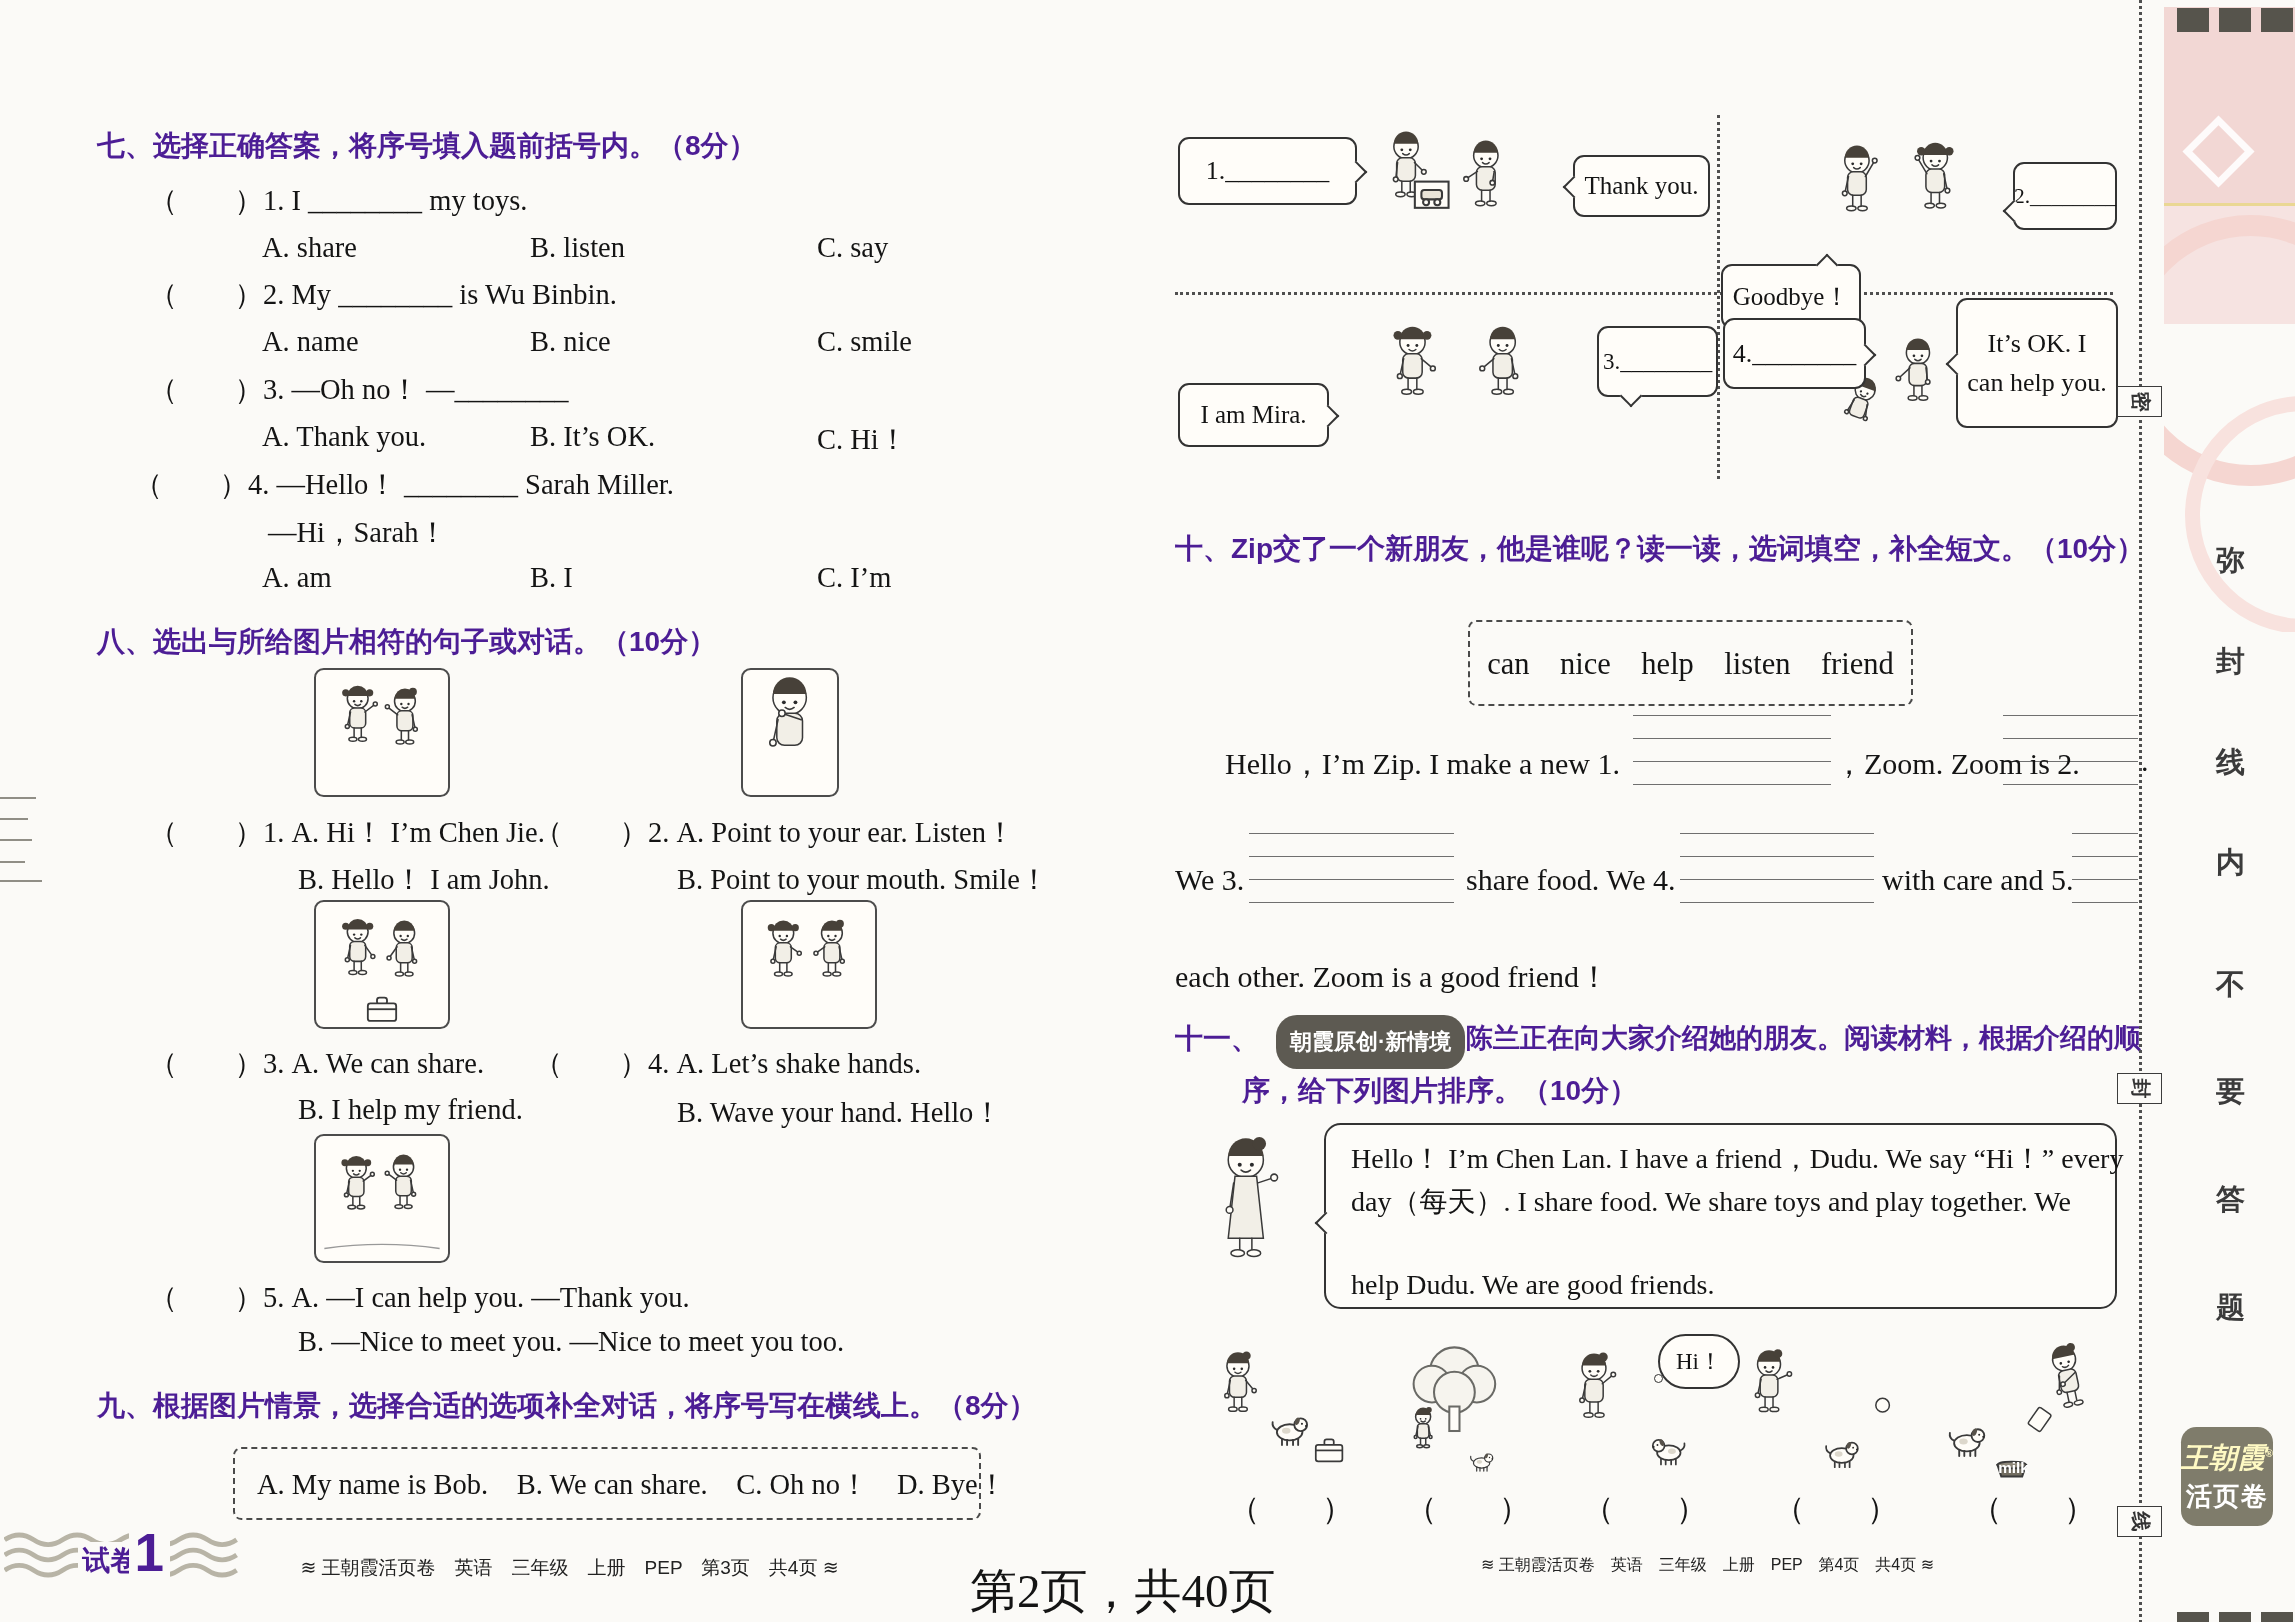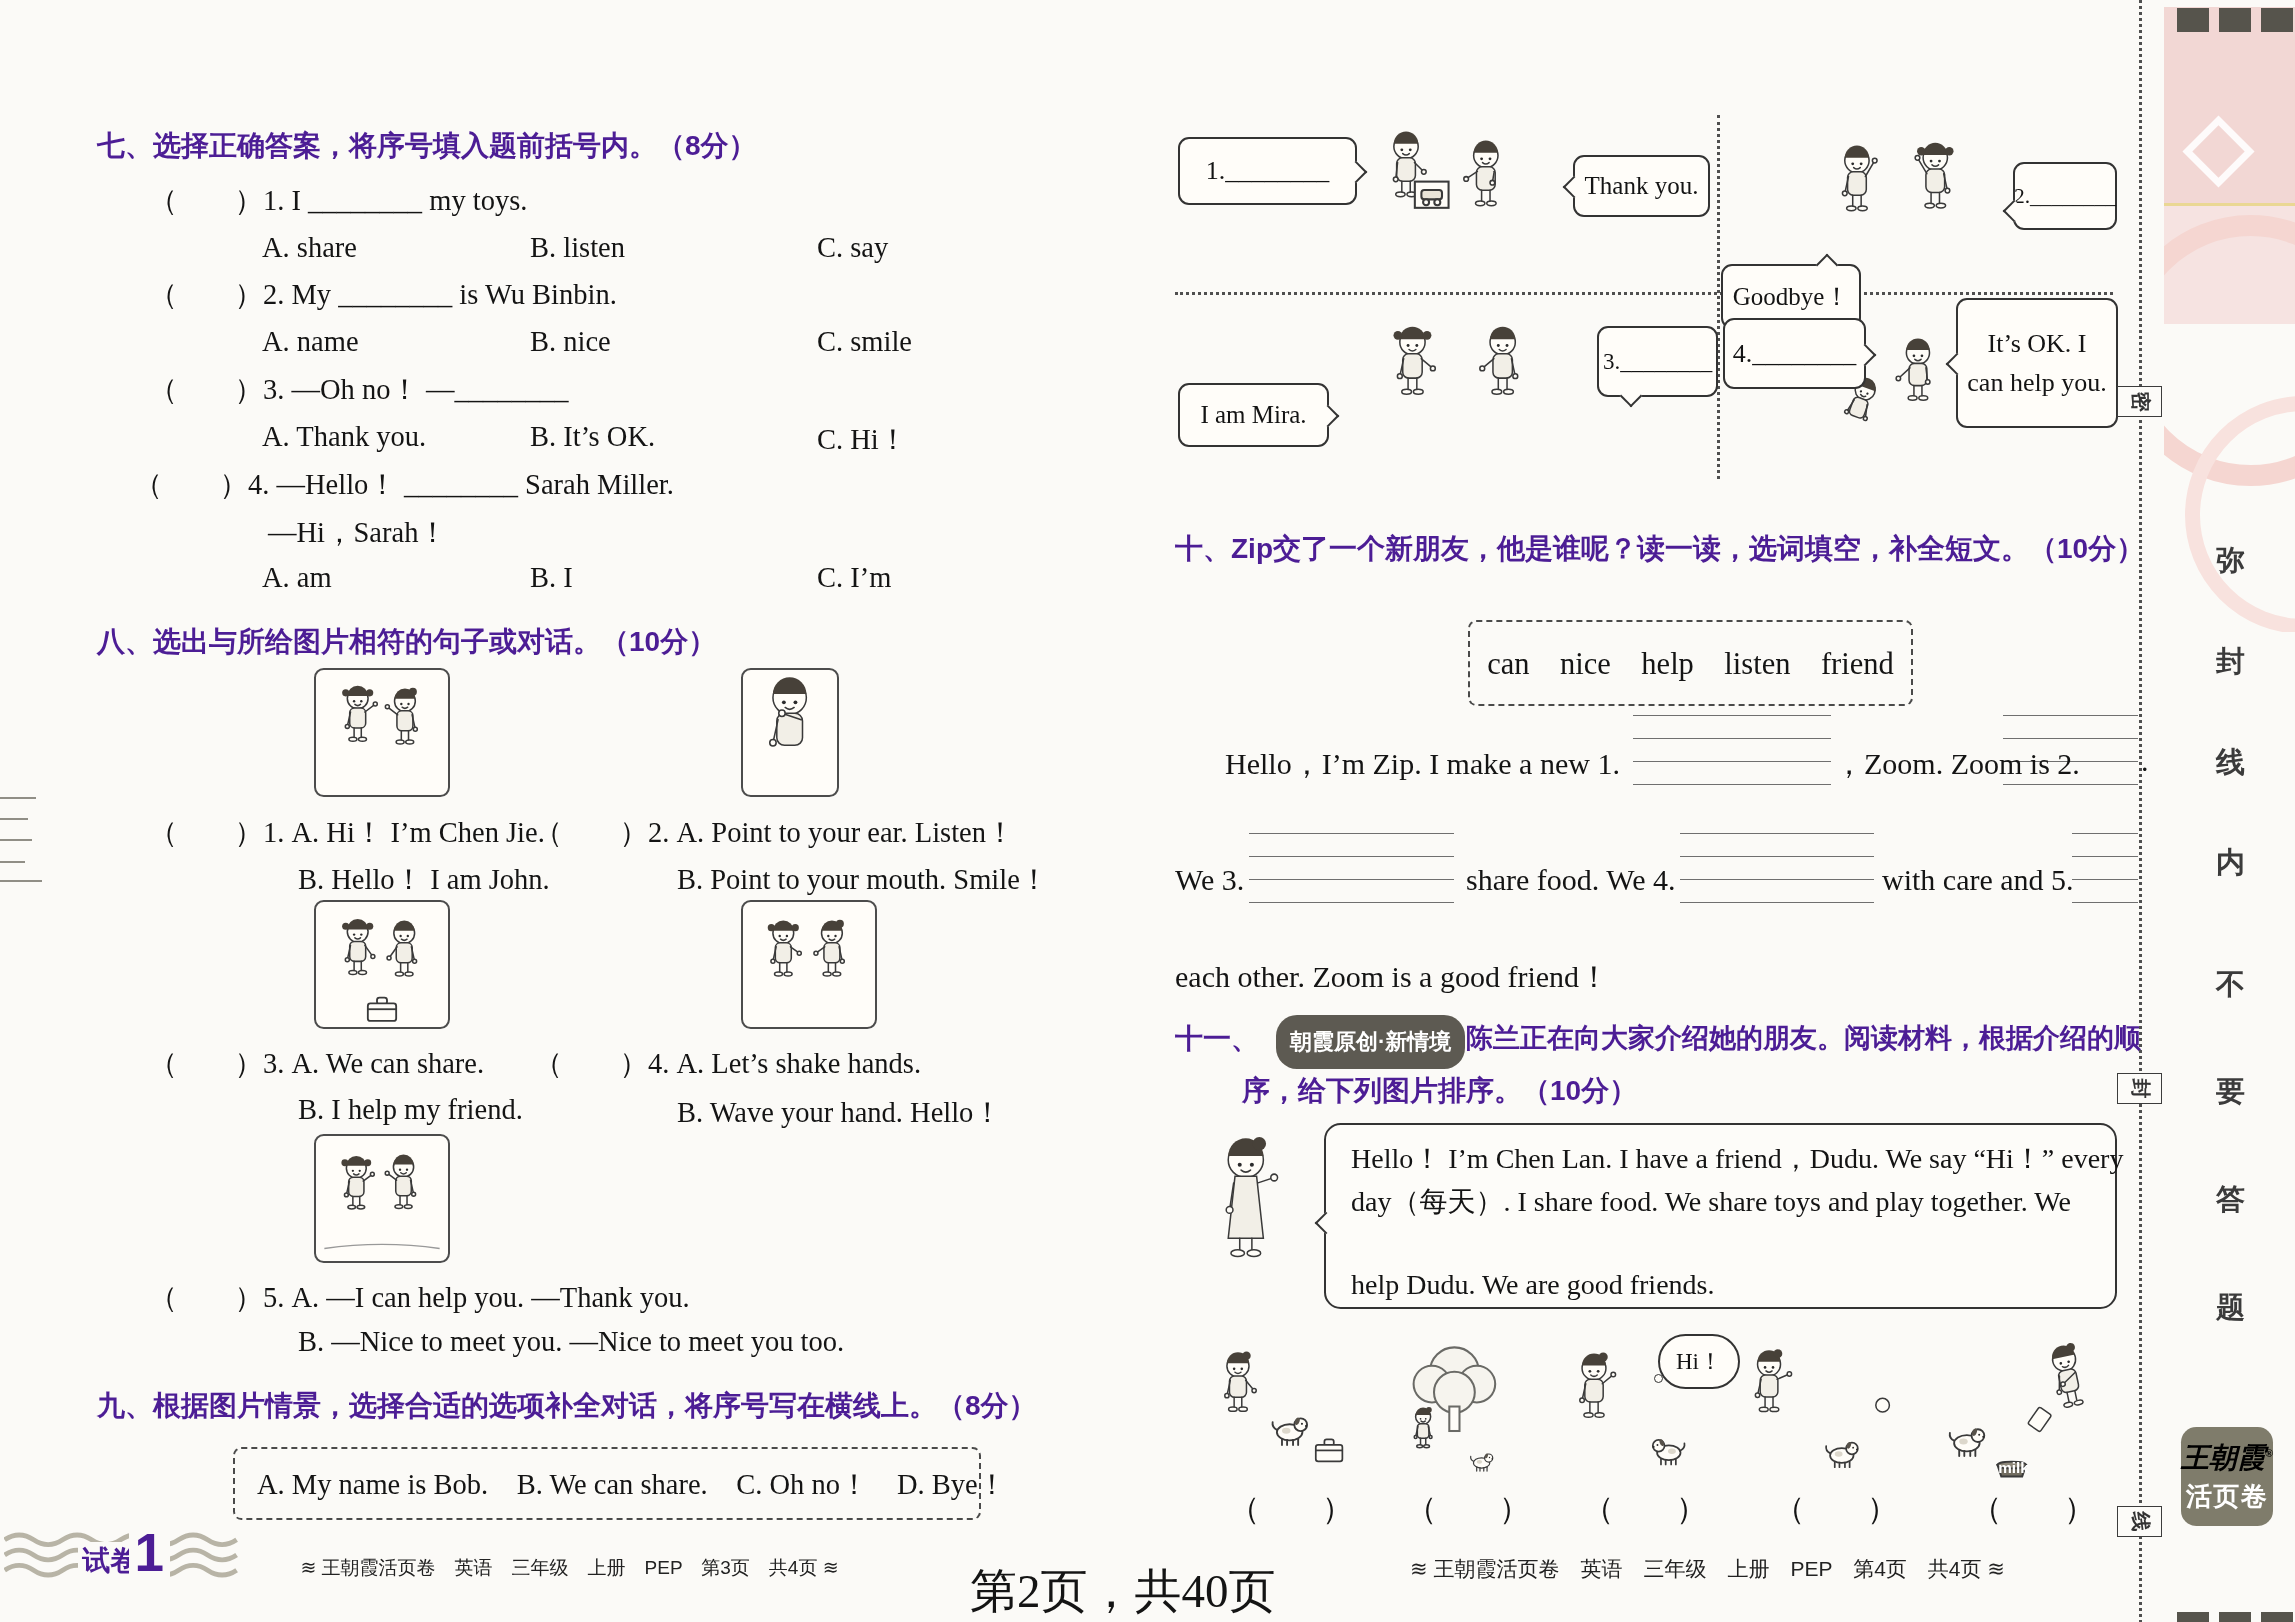--- a/index.html
+++ b/index.html
@@ -26,21 +26,21 @@
   .sq{position:absolute;width:32px;height:23.6px;background:#56544c;}
   .markbox{position:absolute;width:43px;height:29px;border:1.7px solid #3c3c3c;background:#fcfbf8;
            display:flex;align-items:center;justify-content:center;z-index:4;}
   .markbox span{font-family:"Liberation Sans",sans-serif;font-weight:700;font-size:20px;color:#333;transform:rotate(90deg);display:block;}
   .badge-dark{position:absolute;background:#5d5a52;color:#fff;border-radius:21px;
               font-family:"Liberation Sans","DejaVu Sans",sans-serif;font-weight:700;font-size:22px;
               padding:12px 14px;white-space:nowrap;}
   .edge-mark{position:absolute;background:#908e86;height:2.1px;}
   .brand{position:absolute;left:2181px;top:1427px;width:92px;height:99px;background:#7f7c6b;border-radius:15.3px;
          display:flex;flex-direction:column;align-items:center;justify-content:center;gap:2.8px;z-index:5;}
-  .brand .l1{font-family:"Liberation Serif","DejaVu Serif",serif;font-style:italic;font-weight:700;font-size:28px;color:#000000;white-space:nowrap;}
+  .brand .l1{font-family:"Liberation Serif","DejaVu Serif",serif;font-style:italic;font-weight:700;font-size:28px;color:#fef9c3;white-space:nowrap;}
   .brand .l1 sup{font-size:11px;}
   .brand .l2{font-family:"Liberation Sans","DejaVu Sans",sans-serif;font-weight:700;font-size:26px;color:#fff;letter-spacing:1.4px;white-space:nowrap;}
 </style>
 </head>
 <body>
 
 <div class="sheet">
 
   <div class="ch" style="left:97px;top:127px;">七、选择正确答案，将序号填入题前括号内。（8分）</div>
 
@@ -699,21 +699,21 @@
     <i class="tail" style="left:-5.6px;bottom:4.2px;width:7px;height:7px;border:1.7px solid #333;border-radius:50%;transform:none;"></i>
   </div>
   <div class="abs" style="left:1989px;top:1459px;width:49px;text-align:center;font-family:'Liberation Sans',sans-serif;font-weight:700;font-size:15.3px;color:#fff;z-index:3;">milk</div>
 
   <div class="en" style="left:1229px;top:1488px;font-size:31px;">（　　）</div>
   <div class="en" style="left:1406px;top:1488px;font-size:31px;">（　　）</div>
   <div class="en" style="left:1583px;top:1488px;font-size:31px;">（　　）</div>
   <div class="en" style="left:1774px;top:1488px;font-size:31px;">（　　）</div>
   <div class="en" style="left:1971px;top:1488px;font-size:31px;">（　　）</div>
 
-  <div class="ch" style="left:1388px;top:1555px;width:639px;text-align:center;font-weight:500;font-size:21px;color:#222;">≋ 王朝霞活页卷　英语　三年级　上册　PEP　第4页　共4页 ≋</div>
+  <div class="ch" style="left:1388px;top:1555px;width:639px;text-align:center;font-weight:500;font-size:16px;color:#222;">≋ 王朝霞活页卷　英语　三年级　上册　PEP　第4页　共4页 ≋</div>
 
   <div class="en" style="left:970px;top:1560px;font-size:47px;">第2页，共40页</div>
 
   <div class="dotv" style="left:2139px;top:0;height:1623px;"></div>
 
   <div class="abs" style="left:2164px;top:7px;width:131px;height:625px;overflow:hidden;">
     <div class="abs" style="left:0;top:0;width:131px;height:196px;background:#f2d7d4;"></div>
     <div class="abs" style="left:0;top:196px;width:131px;height:3.5px;background:#ead793;"></div>
     <div class="abs" style="left:0;top:199px;width:131px;height:118px;background:#f6e3e1;"></div>
     <div class="abs" style="left:29px;top:119px;width:37px;height:37px;border:7px solid rgba(255,255,255,0.9);transform:rotate(45deg);"></div>

